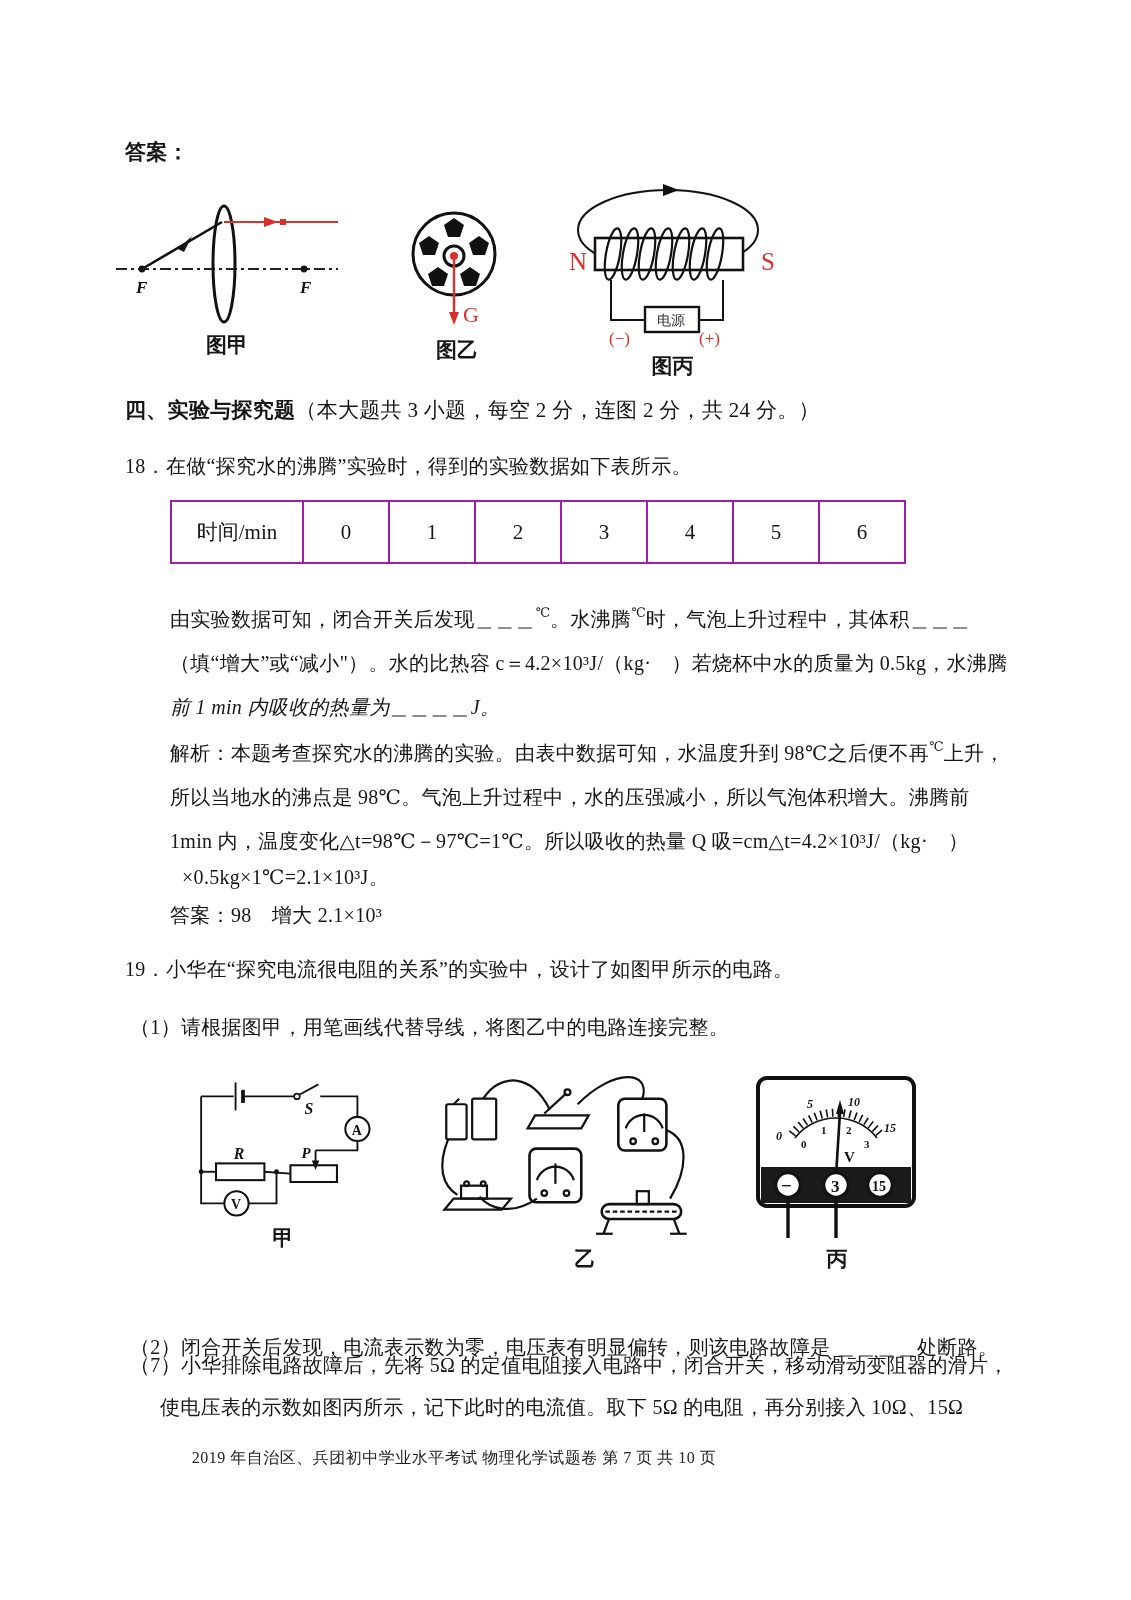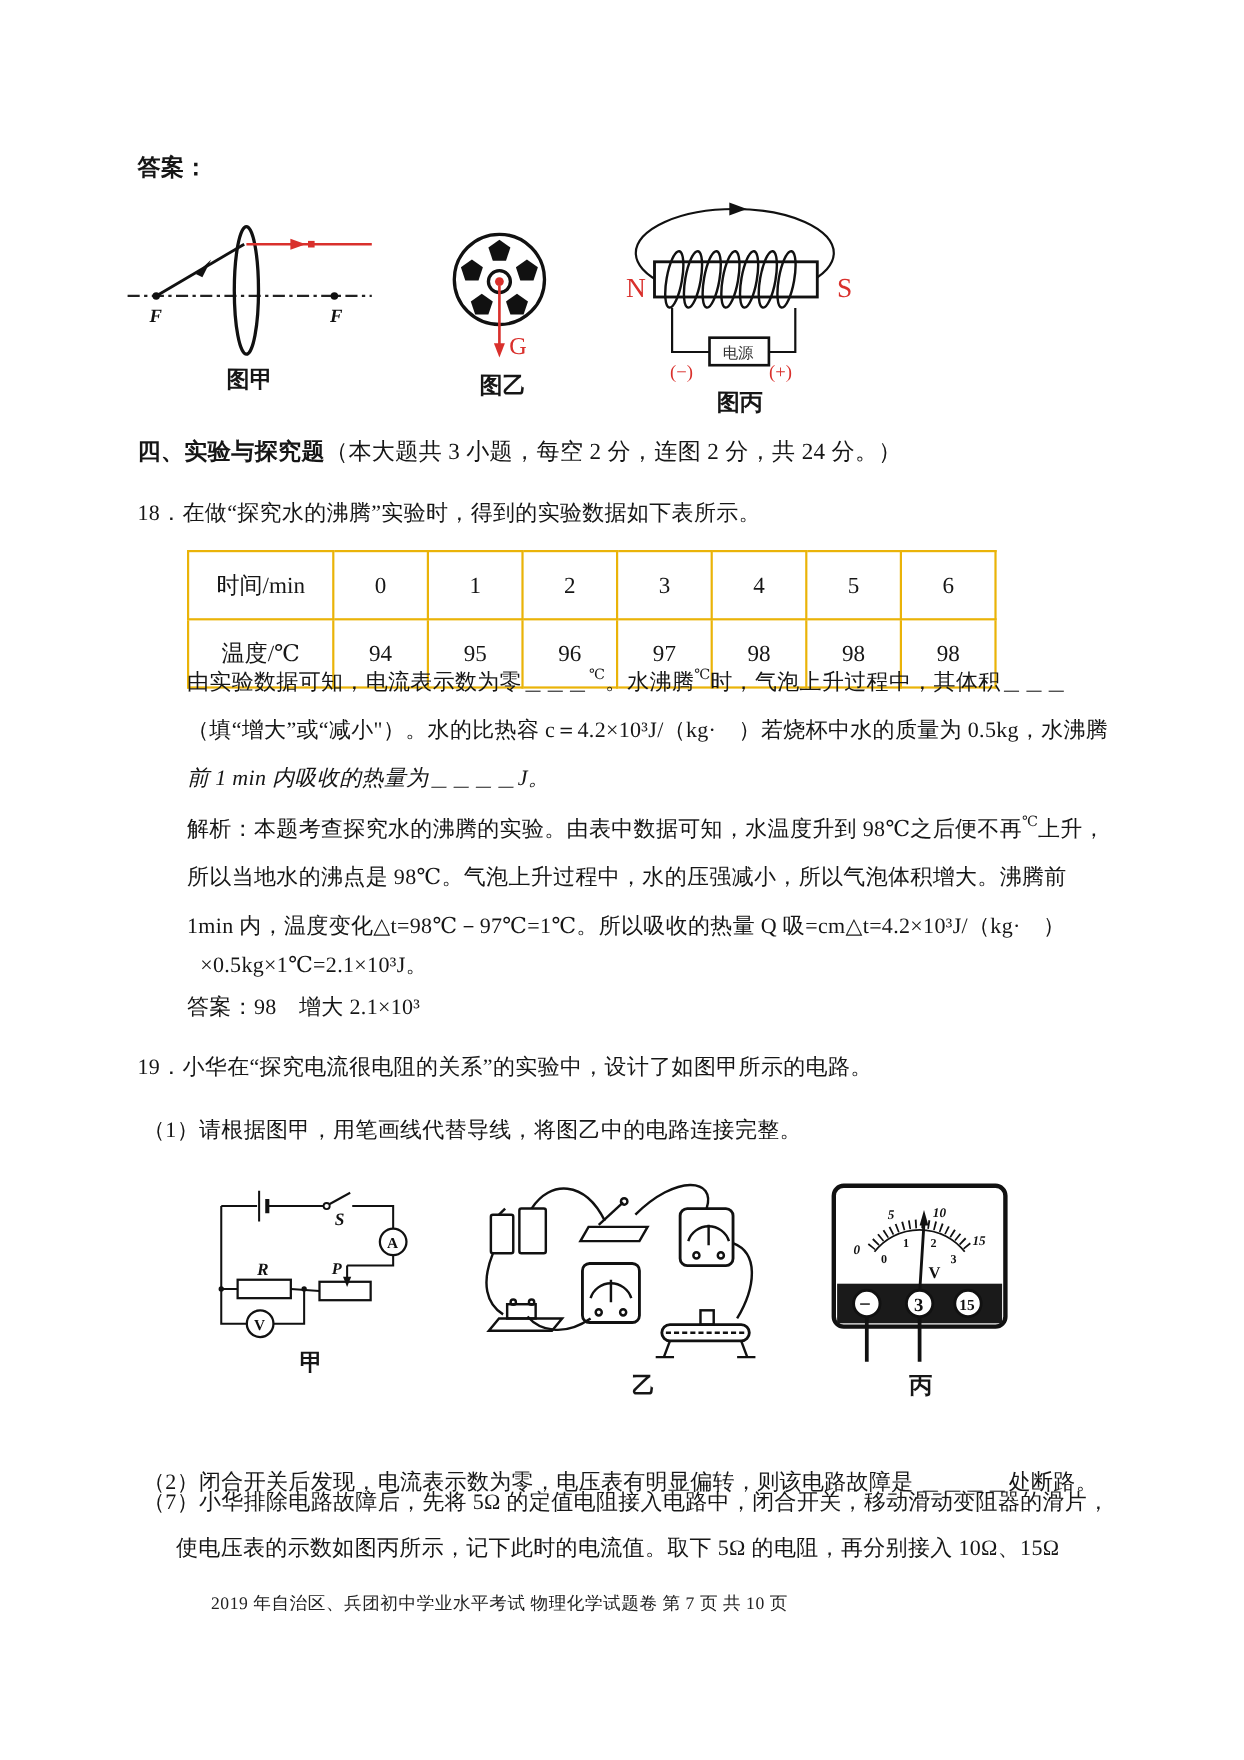--- a/index.html
+++ b/index.html
@@ -14,21 +14,21 @@
   .txt { font-size:20px; white-space:nowrap; letter-spacing:0.3px; }
   .bold { font-weight:bold; }
   .supc { font-size:13px; position:relative; top:-9px; letter-spacing:0; }
   .figlabel { text-align:center; font-weight:bold; font-size:21px; margin-top:2px; }
   .figcol { display:flex; flex-direction:column; align-items:center; }
   table.data {
     border-collapse:collapse;
     table-layout:fixed;
   }
   table.data td {
-    border:2px solid #eab308;
+    border:2px solid #a21caf;
     text-align:center;
     font-size:21px;
     height:47px;
     padding:16px;
   }
   td.c0 { width:132px; }
   td.cn { width:86px; }
   .footer { width:908px; text-align:center; font-size:16px; color:#222; letter-spacing:0.5px; }
   svg { display:block; }
   svg text { font-family:"Liberation Serif","DejaVu Serif",serif; }
@@ -109,35 +109,25 @@
       <tr>
     <td class="c0">时间/min</td>
     <td class="cn">0</td>
     <td class="cn">1</td>
     <td class="cn">2</td>
     <td class="cn">3</td>
     <td class="cn">4</td>
     <td class="cn">5</td>
     <td class="cn">6</td>
   </tr>
-  <tr>
-    <td class="c0">温度/℃</td>
-    <td class="cn">94</td>
-    <td class="cn">95</td>
-    <td class="cn">96</td>
-    <td class="cn">97</td>
-    <td class="cn">98</td>
-    <td class="cn">98</td>
-    <td class="cn">98</td>
-  </tr>
 </tbody>
   </table>
 
 <div class="abs txt" style="left:170px; top:606px;">
-  <span>由实验数据可知，电流表示数为零＿＿＿</span><span class="supc">℃</span><span>。水沸腾</span><span class="supc">℃</span><span>时，气泡上升过程中，其体积＿＿＿</span>
+  <span>由实验数据可知，闭合开关后发现＿＿＿</span><span class="supc">℃</span><span>。水沸腾</span><span class="supc">℃</span><span>时，气泡上升过程中，其体积＿＿＿</span>
 </div>
 <div class="abs txt" style="left:170px; top:650px;">（填“增大”或“减小"）。水的比热容 c＝4.2×10³J/（kg·　）若烧杯中水的质量为 0.5kg，水沸腾</div>
 <div class="abs txt" style="left:170px; top:694px;font-style:italic;">前 1 min 内吸收的热量为＿＿＿＿J。</div>
 
 <div class="abs txt" style="left:170px; top:740px;">
   <span>解析：本题考查探究水的沸腾的实验。由表中数据可知，水温度升到 98℃之后便不再</span><span class="supc">℃</span><span>上升，</span>
 </div>
 <div class="abs txt" style="left:170px; top:784px;">所以当地水的沸点是 98℃。气泡上升过程中，水的压强减小，所以气泡体积增大。沸腾前</div>
 <div class="abs txt" style="left:170px; top:828px;">1min 内，温度变化△t=98℃－97℃=1℃。所以吸收的热量 Q 吸=cm△t=4.2×10³J/（kg·　）</div>
 <div class="abs txt" style="left:182px; top:864px;">×0.5kg×1℃=2.1×10³J。</div>

